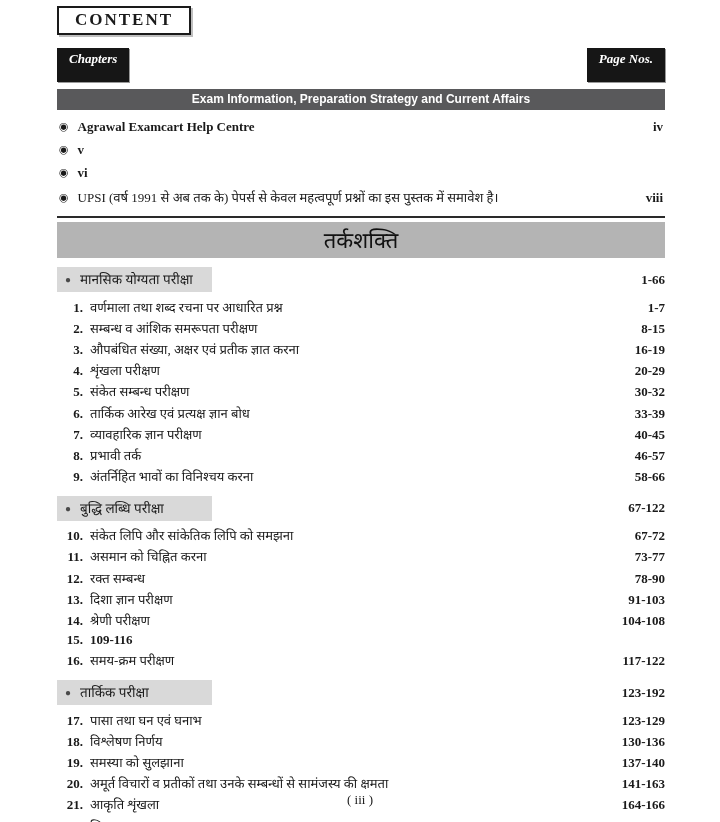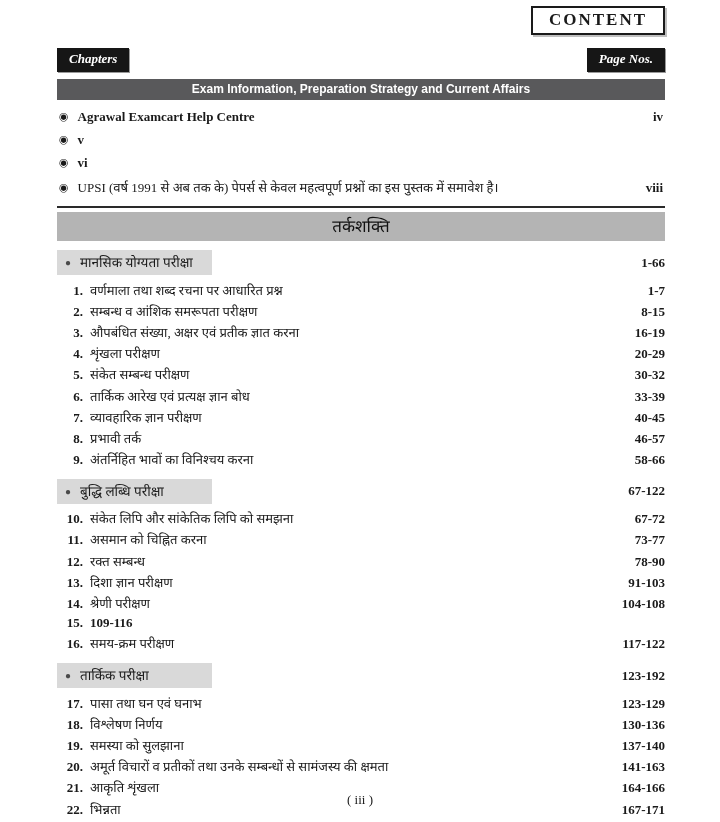--- a/index.html
+++ b/index.html
@@ -5,34 +5,34 @@
   * { margin: 0; padding: 0; box-sizing: border-box; }
   html, body { background: #ffffff; }
   body {
     width: 720px; height: 822px; overflow: hidden;
     font-family: "Liberation Serif", "DejaVu Serif", serif;
     color: #1a1a1a;
   }
   .page { position: relative; width: 720px; height: 822px; padding: 5px 55px 0 57px; }
 
   
-  .title-wrap { text-align: right; }
+  .title-wrap { text-align: left; }
   .title-box {
     display: inline-block; border: 2px solid #1a1a1a;
     box-shadow: 2px 2px 0 rgba(0,0,0,.25);
     padding: 2px 16px 3px; margin-top: 1px;
     font-weight: bold; font-size: 17px; letter-spacing: 2px;
   }
 
   
   .header-row { display: flex; justify-content: space-between; margin-top: 13px; }
   .black-box {
     background: #161616; color: #ffffff;
     font-style: italic; font-weight: bold; font-size: 13px;
-    padding: 3px 12px 5px; box-shadow: 1px 1px 0 rgba(0,0,0,.4);
+    padding: 3px 12px 15px; box-shadow: 1px 1px 0 rgba(0,0,0,.4);
   }
 
   
   .exam-banner {
     margin-top: 7px; background: #59595b; color: #ffffff;
     font-family: "Liberation Sans", "DejaVu Sans", sans-serif;
     font-weight: bold; font-size: 12px; text-align: center;
     padding: 3px 0 4px;
   }
 
@@ -42,21 +42,21 @@
   .intro-row .bullet { font-size: 11px; margin-right: 9px; position: relative; top: -1px; }
   .intro-row .label { flex: 1; }
   .intro-row.en .label { font-weight: bold; }
   .intro-row .pg { font-weight: bold; }
 
   .rule { border-top: 2px solid #2a2a2a; margin-top: 7px; }
 
   
   .part-banner {
     margin-top: 4px; background: #b4b4b4; color: #111;
-    text-align: center; font-size: 17px; padding: 2px 0 4px;
+    text-align: center; font-size: 22px; padding: 2px 0 4px;
   }
 
   
   .section-row { display: flex; justify-content: space-between; align-items: center; margin-top: 9px; }
   .section-chip {
     background: #d9d9d9; display: inline-flex; align-items: baseline;
     padding: 3px 18px 4px 8px; font-size: 13.5px; min-width: 155px;
   }
   .section-chip .dot { font-size: 10px; color: #4a4a4a; margin-right: 9px; position: relative; top: -1px; }
   .section-pages { font-weight: bold; font-size: 13px; }

